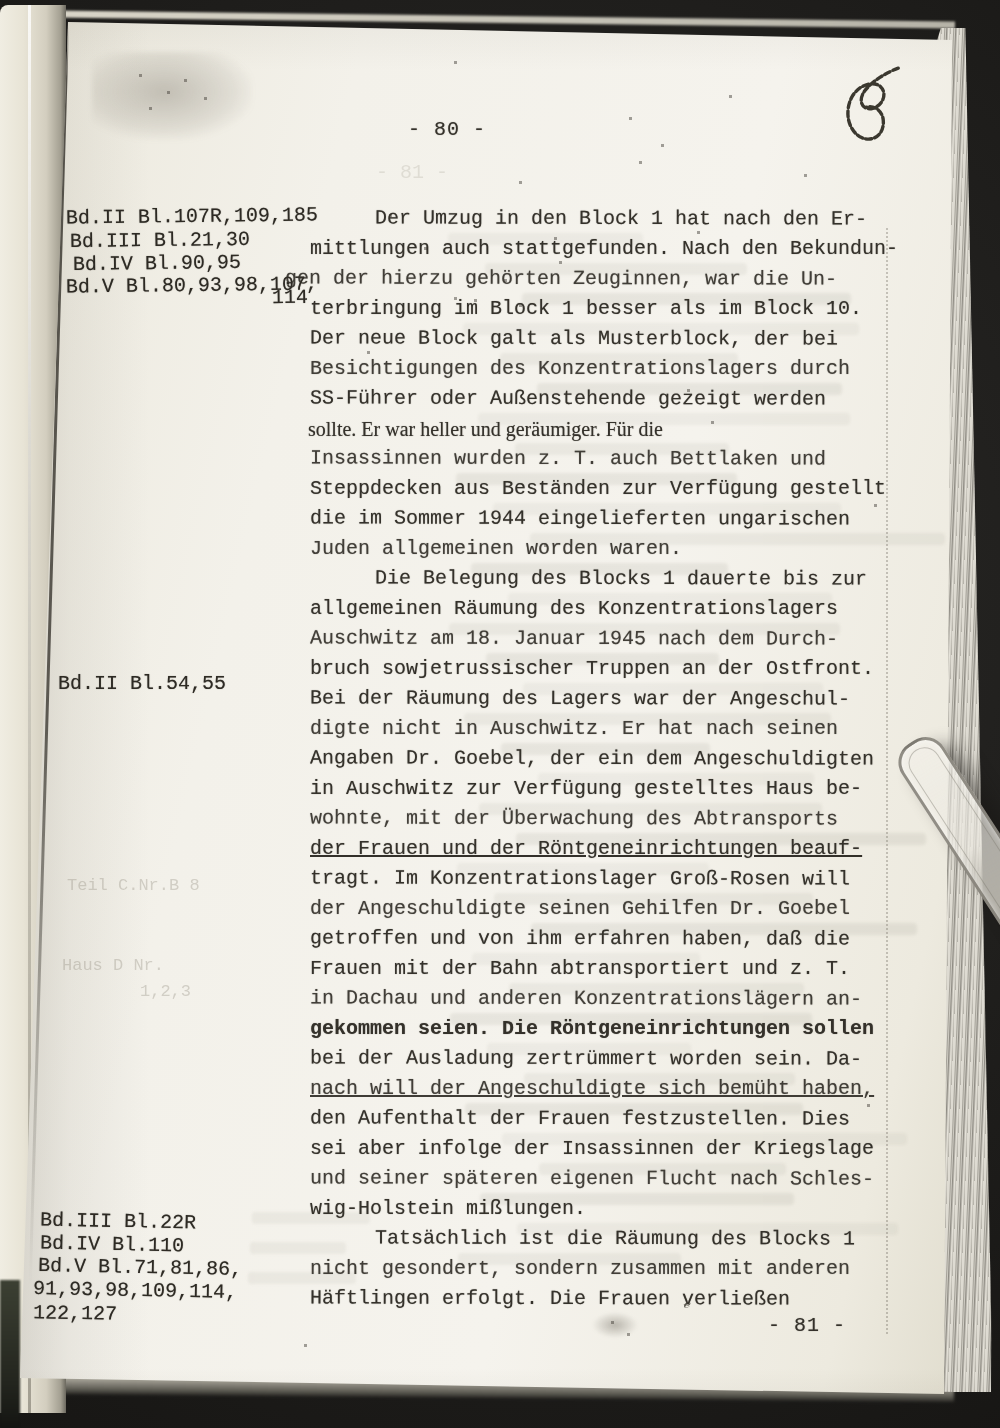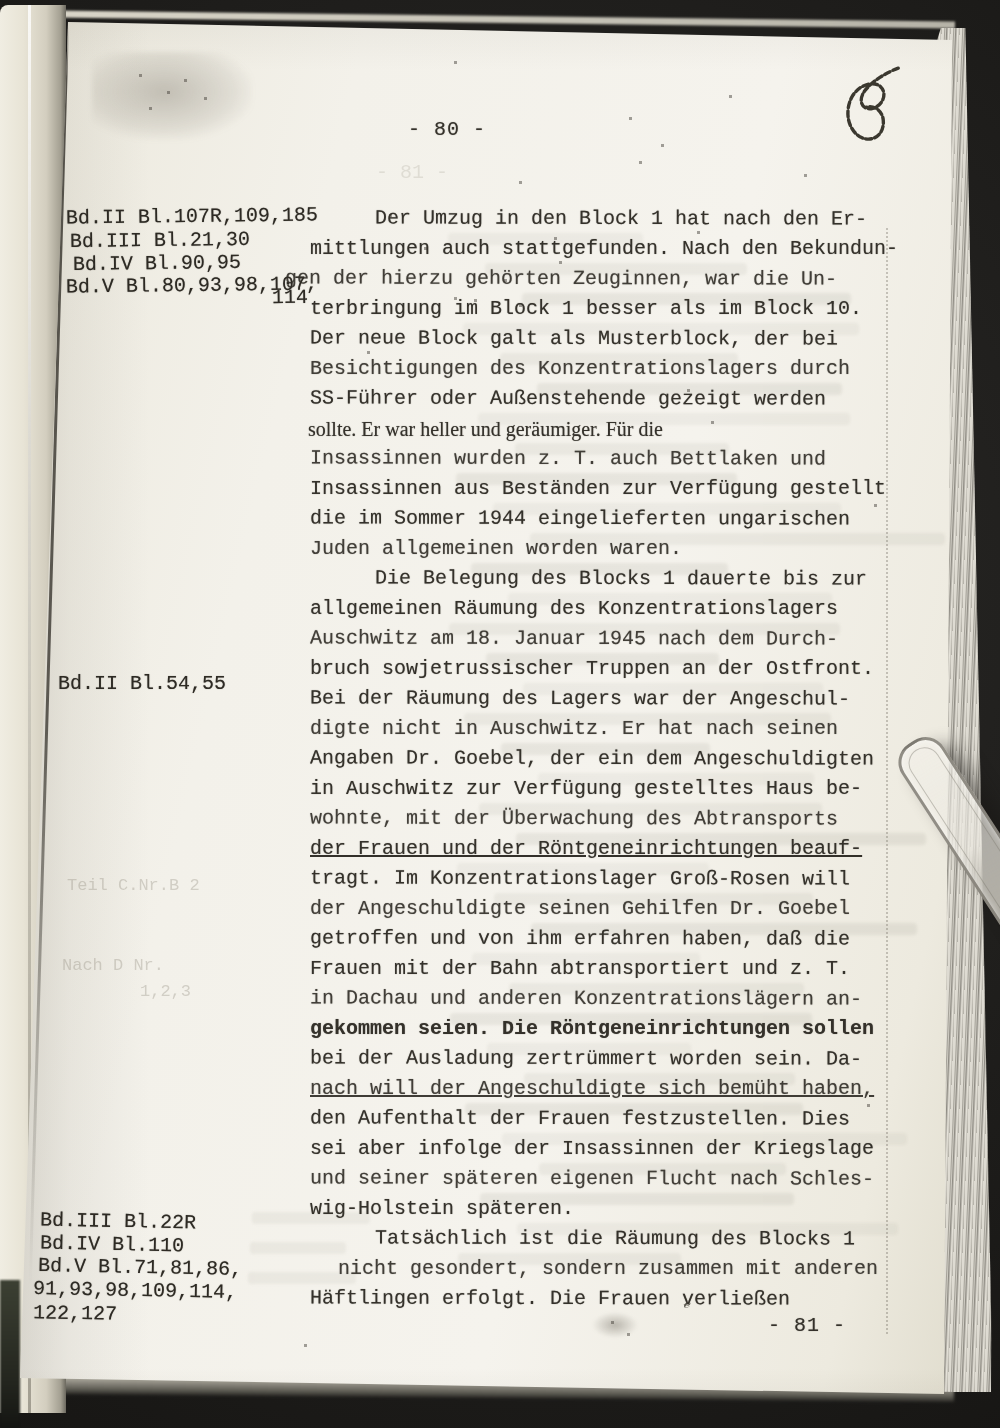--- a/index.html
+++ b/index.html
@@ -196,35 +196,35 @@
         <div class="tw margin-line margin-tilt-a" style="left: 70px; top: 229px;">Bd.III Bl.21,30</div>
         <div class="tw margin-line margin-tilt-a" style="left: 73px; top: 252px;">Bd.IV Bl.90,95</div>
         <div class="tw margin-line margin-tilt-a" style="left: 66px; top: 274px;">Bd.V Bl.80,93,98,107,</div>
         <div class="tw margin-line margin-tilt-a" style="left: 272px; top: 286px;">114</div>
         <div class="tw margin-line " style="left: 58px; top: 672px;">Bd.II Bl.54,55</div>
         <div class="tw margin-line margin-tilt-b" style="left: 40px; top: 1210px;">Bd.III Bl.22R</div>
         <div class="tw margin-line margin-tilt-b" style="left: 40px; top: 1233px;">Bd.IV Bl.110</div>
         <div class="tw margin-line margin-tilt-b" style="left: 38px; top: 1256px;">Bd.V Bl.71,81,86,</div>
         <div class="tw margin-line margin-tilt-b" style="left: 33px; top: 1279px;">91,93,98,109,114,</div>
         <div class="tw margin-line margin-tilt-b" style="left: 33px; top: 1302px;">122,127</div>
-        <div class="ghost-note" style="left: 67px; top: 876px;">Teil C.Nr.B 2</div>
-        <div class="ghost-note" style="left: 62px; top: 956px;">Nach D Nr.</div>
+        <div class="ghost-note" style="left: 67px; top: 876px;">Teil C.Nr.B 8</div>
+        <div class="ghost-note" style="left: 62px; top: 956px;">Haus D Nr.</div>
         <div class="ghost-note" style="left: 140px; top: 982px;">1,2,3</div>
       </div>
     <div id="body-layer">
         <div class="tw body-line" style="left: 375px; top: 207px;">Der Umzug in den Block 1 hat nach den Er-</div>
         <div class="tw body-line" style="left: 310px; top: 237px;">mittlungen auch stattgefunden. Nach den Bekundun-</div>
         <div class="tw body-line" style="left: 285px; top: 267px;">gen der hierzu gehörten Zeuginnen, war die Un-</div>
         <div class="tw body-line" style="left: 310px; top: 297px;">terbringung im Block 1 besser als im Block 10.</div>
         <div class="tw body-line" style="left: 310px; top: 327px;">Der neue Block galt als Musterblock, der bei</div>
         <div class="tw body-line" style="left: 310px; top: 357px;">Besichtigungen des Konzentrationslagers durch</div>
         <div class="tw body-line" style="left: 310px; top: 387px;">SS-Führer oder Außenstehende gezeigt werden</div>
         <div class="tw body-line" style="left: 308px; top: 417px; font-family: Liberation Serif, serif;">sollte. Er war heller und geräumiger. Für die</div>
         <div class="tw body-line" style="left: 310px; top: 447px;">Insassinnen wurden z. T. auch Bettlaken und</div>
-        <div class="tw body-line" style="left: 310px; top: 477px;">Insassinnen aus Beständen zur Verfügung gestellt</div>
+        <div class="tw body-line" style="left: 310px; top: 477px;">Steppdecken aus Beständen zur Verfügung gestellt</div>
         <div class="tw body-line" style="left: 310px; top: 507px;">die im Sommer 1944 eingelieferten ungarischen</div>
         <div class="tw body-line" style="left: 310px; top: 537px;">Juden allgemeinen worden waren.</div>
         <div class="tw body-line" style="left: 375px; top: 567px;">Die Belegung des Blocks 1 dauerte bis zur</div>
         <div class="tw body-line" style="left: 310px; top: 597px;">allgemeinen Räumung des Konzentrationslagers</div>
         <div class="tw body-line" style="left: 310px; top: 627px;">Auschwitz am 18. Januar 1945 nach dem Durch-</div>
         <div class="tw body-line" style="left: 310px; top: 657px;">bruch sowjetrussischer Truppen an der Ostfront.</div>
         <div class="tw body-line" style="left: 310px; top: 687px;">Bei der Räumung des Lagers war der Angeschul-</div>
         <div class="tw body-line" style="left: 310px; top: 717px;">digte nicht in Auschwitz. Er hat nach seinen</div>
         <div class="tw body-line" style="left: 310px; top: 747px;">Angaben Dr. Goebel, der ein dem Angeschuldigten</div>
         <div class="tw body-line" style="left: 310px; top: 777px;">in Auschwitz zur Verfügung gestelltes Haus be-</div>
@@ -234,23 +234,23 @@
         <div class="tw body-line" style="left: 310px; top: 897px;">der Angeschuldigte seinen Gehilfen Dr. Goebel</div>
         <div class="tw body-line" style="left: 310px; top: 927px;">getroffen und von ihm erfahren haben, daß die</div>
         <div class="tw body-line" style="left: 310px; top: 957px;">Frauen mit der Bahn abtransportiert und z. T.</div>
         <div class="tw body-line" style="left: 310px; top: 987px;">in Dachau und anderen Konzentrationslägern an-</div>
         <div class="tw body-line" style="left: 310px; top: 1017px; font-weight: bold;">gekommen seien. Die Röntgeneinrichtungen sollen</div>
         <div class="tw body-line" style="left: 310px; top: 1047px;">bei der Ausladung zertrümmert worden sein. Da-</div>
         <div class="tw body-line" style="left: 310px; top: 1077px; text-decoration: underline;">nach will der Angeschuldigte sich bemüht haben,</div>
         <div class="tw body-line" style="left: 310px; top: 1107px;">den Aufenthalt der Frauen festzustellen. Dies</div>
         <div class="tw body-line" style="left: 310px; top: 1137px;">sei aber infolge der Insassinnen der Kriegslage</div>
         <div class="tw body-line" style="left: 310px; top: 1167px;">und seiner späteren eigenen Flucht nach Schles-</div>
-        <div class="tw body-line" style="left: 310px; top: 1197px;">wig-Holstein späteren.</div>
+        <div class="tw body-line" style="left: 310px; top: 1197px;">wig-Holstein mißlungen.</div>
         <div class="tw body-line" style="left: 375px; top: 1227px;">Tatsächlich ist die Räumung des Blocks 1</div>
-        <div class="tw body-line" style="left: 310px; top: 1257px; margin-left: 28px;">nicht gesondert, sondern zusammen mit anderen</div>
+        <div class="tw body-line" style="left: 310px; top: 1257px;">nicht gesondert, sondern zusammen mit anderen</div>
         <div class="tw body-line" style="left: 310px; top: 1287px;">Häftlingen erfolgt. Die Frauen verließen</div>
       </div>
 
     <div class="tw pageno" style="left:768px; top:1314px;">- 81 -</div>
 
     <div class="smudge-tl"></div>
     <div class="smudge-b"></div>
     <div class="scribble">ℯ</div>
     <div class="specks" id="specks" style="box-shadow: rgba(55, 52, 45, 0.45) 140px 75px 0px 1px, rgba(55, 52, 45, 0.45) 168px 92px 0px 1px, rgba(55, 52, 45, 0.45) 150px 108px 0px 1px, rgba(55, 52, 45, 0.45) 185px 80px 0px 1px, rgba(55, 52, 45, 0.45) 205px 98px 0px 1px, rgba(55, 52, 45, 0.45) 390px 215px 0px 1px, rgba(55, 52, 45, 0.45) 425px 248px 0px 1px, rgba(55, 52, 45, 0.45) 455px 298px 0px 1px, rgba(55, 52, 45, 0.45) 520px 182px 0px 1px, rgba(55, 52, 45, 0.45) 640px 162px 0px 1px, rgba(55, 52, 45, 0.45) 698px 232px 0px 1px, rgba(55, 52, 45, 0.45) 688px 390px 0px 1px, rgba(55, 52, 45, 0.45) 712px 422px 0px 1px, rgba(55, 52, 45, 0.45) 368px 352px 0px 1px, rgba(55, 52, 45, 0.45) 545px 545px 0px 1px, rgba(55, 52, 45, 0.45) 832px 302px 0px 1px, rgba(55, 52, 45, 0.45) 875px 505px 0px 1px, rgba(55, 52, 45, 0.45) 868px 1105px 0px 1px, rgba(55, 52, 45, 0.45) 305px 1345px 0px 1px, rgba(55, 52, 45, 0.45) 612px 1322px 0px 1px, rgba(55, 52, 45, 0.45) 628px 1334px 0px 1px, rgba(55, 52, 45, 0.45) 455px 62px 0px 1px, rgba(55, 52, 45, 0.45) 630px 118px 0px 1px, rgba(55, 52, 45, 0.45) 805px 175px 0px 1px, rgba(55, 52, 45, 0.45) 555px 238px 0px 1px, rgba(55, 52, 45, 0.45) 560px 262px 0px 1px, rgba(55, 52, 45, 0.45) 505px 280px 0px 1px, rgba(55, 52, 45, 0.45) 475px 300px 0px 1px, rgba(55, 52, 45, 0.45) 520px 305px 0px 1px, rgba(55, 52, 45, 0.45) 730px 96px 0px 1px, rgba(55, 52, 45, 0.45) 662px 145px 0px 1px;"></div>
   </div>

